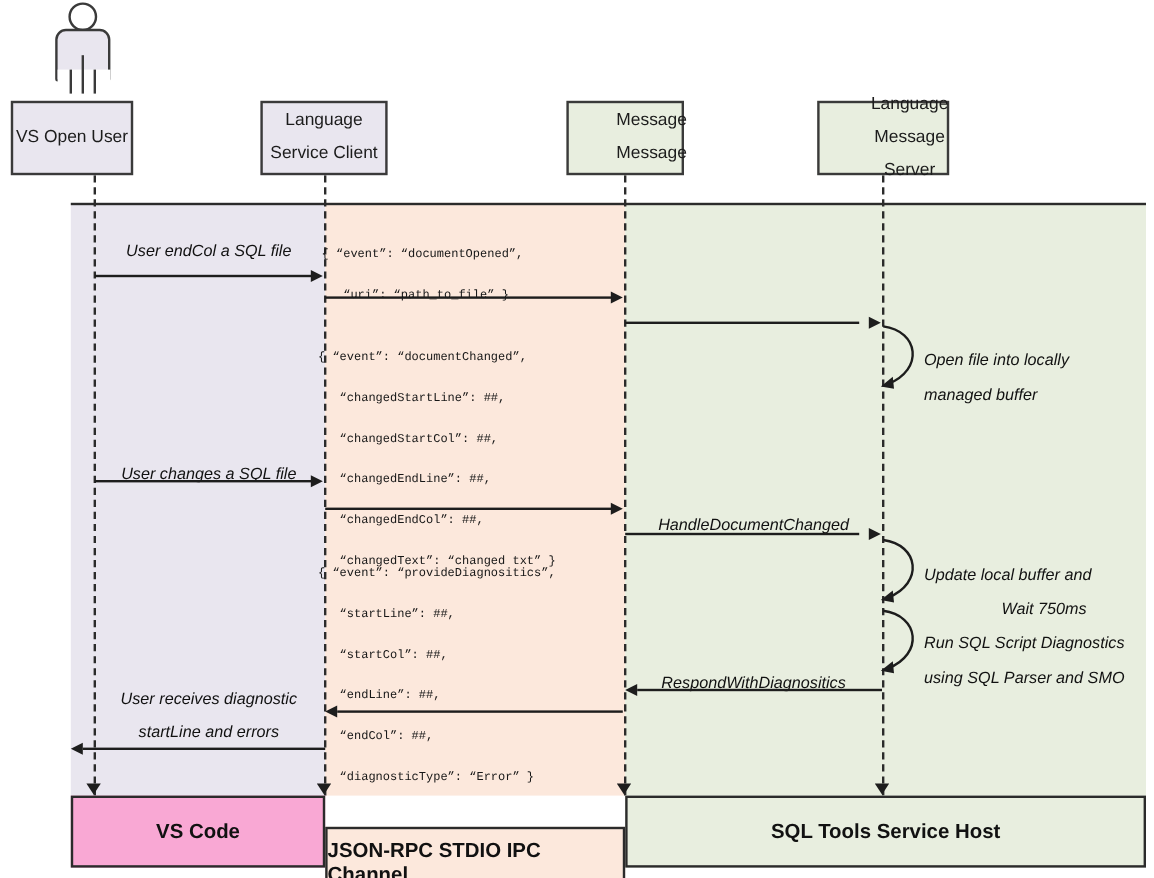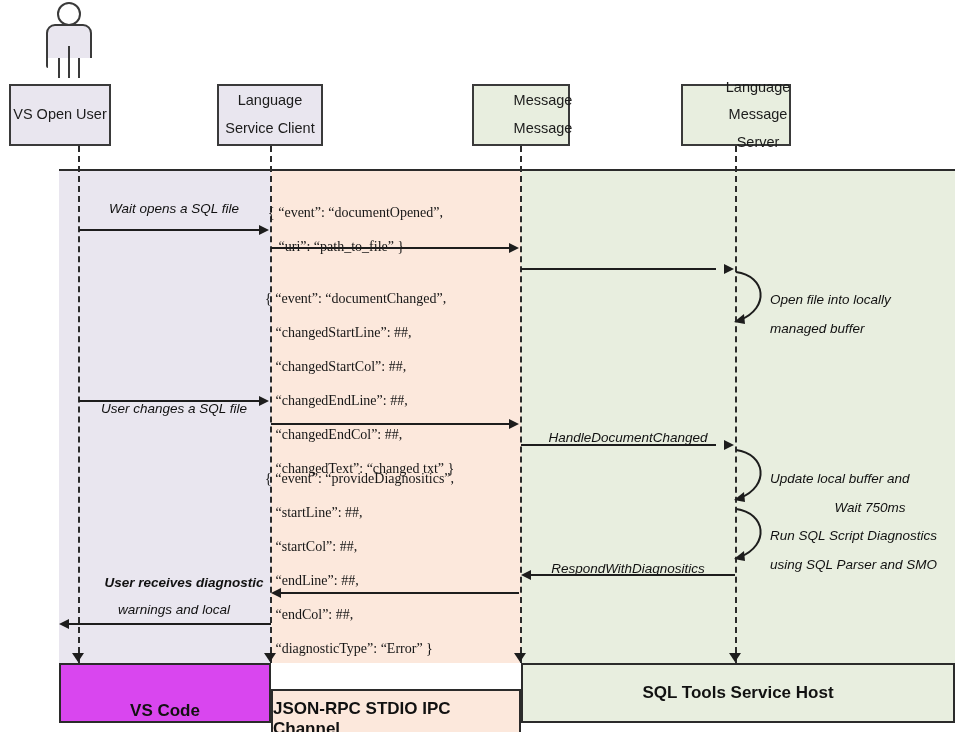--- a/index.html
+++ b/index.html
@@ -102,21 +102,21 @@
   .foot {
     position: absolute;
     border: 2px solid #2b2b2b;
     display: flex;
     align-items: center;
     justify-content: center;
     font-size: 17px;
     font-weight: bold;
     color: #111111;
   }
-  .foot.lav   { background: #d946ef; align-items: flex-end; }
+  .foot.lav   { background: #f9a8d4; }
   .foot.peach { background: #fce8dc; }
   .foot.green { background: #e8eedf; text-align: center; }
 
   
   .arrow-line {
     position: absolute;
     height: 0;
     border-top: 2px solid #1d1d1d;
   }
   .arrow-head {
@@ -142,22 +142,22 @@
     position: absolute;
     font-style: italic;
     font-size: 13.5px;
     color: #111111;
     text-align: center;
     line-height: 29px;
     white-space: nowrap;
   }
   .json-block {
     position: absolute;
-    font-family: Liberation Serif, serif;
-    font-size: 14px;
+    font-family: Liberation Mono, monospace;
+    font-size: 10px;
     color: #161616;
     line-height: 34px;
     white-space: pre;
   }
 
   
   .selfloop { position: absolute; }
 </style>
 </head>
 <body>
@@ -194,21 +194,21 @@
   <div class="phead green" style="left:472px; top:84px; width:98px; height:62px;">
     <span>Message</span>
     <span>Message</span>
   </div>
 
   <div class="phead green" style="left:681px; top:84px; width:110px; height:62px;">
     <span>Language</span>
     <span>Message Server</span>
   </div>
 
-  <div class="msg-label" style="left:78px; top:196px; width:192px;">Wait opens a SQL file</div>
+  <div class="msg-label" style="left:78px; top:196px; width:192px;">User endCol a SQL file</div>
   <div class="arrow-line" style="left:79px; top:229px; width:182px;"></div>
   <div class="arrow-head right" style="left:259px; top:225px;"></div>
 
   <div class="json-block" style="left:268px; top:196px;">{ “event”: “documentOpened”,
    “uri”: “path_to_file” }</div>
 
   <div class="arrow-line" style="left:271px; top:247px; width:240px;"></div>
   <div class="arrow-head right" style="left:509px; top:243px;"></div>
 
   <div class="arrow-line" style="left:521px; top:268px; width:195px;"></div>
@@ -221,21 +221,21 @@
   <div class="note-label" style="left:770px; top:285px; width:200px; text-align:left;">Open file into locally</div>
   <div class="note-label" style="left:770px; top:314px; width:200px; text-align:left;">managed buffer</div>
 
   <div class="json-block" style="left:265px; top:282px;">{ “event”: “documentChanged”,
    “changedStartLine”: ##,
    “changedStartCol”: ##,
    “changedEndLine”: ##,
    “changedEndCol”: ##,
    “changedText”: “changed txt” }</div>
 
-  <div class="msg-label" style="left:78px; top:396px; width:192px;">User changes a SQL file</div>
+  <div class="msg-label" style="left:78px; top:382px; width:192px;">User changes a SQL file</div>
   <div class="arrow-line" style="left:79px; top:400px; width:182px;"></div>
   <div class="arrow-head right" style="left:259px; top:396px;"></div>
 
   <div class="arrow-line" style="left:271px; top:423px; width:240px;"></div>
   <div class="arrow-head right" style="left:509px; top:419px;"></div>
 
   <div class="msg-label" style="left:521px; top:425px; width:214px;">HandleDocumentChanged</div>
   <div class="arrow-line" style="left:521px; top:444px; width:195px;"></div>
   <div class="arrow-head right" style="left:724px; top:440px;"></div>
 
@@ -260,22 +260,22 @@
    “endCol”: ##,
    “diagnosticType”: “Error” }</div>
 
   <div class="msg-label" style="left:521px; top:556px; width:214px;">RespondWithDiagnositics</div>
   <div class="arrow-line" style="left:531px; top:574px; width:204px;"></div>
   <div class="arrow-head left" style="left:521px; top:570px;"></div>
 
   <div class="arrow-line" style="left:281px; top:592px; width:238px;"></div>
   <div class="arrow-head left" style="left:271px; top:588px;"></div>
 
-  <div class="msg-label" style="left:88px; top:570px; width:192px;font-weight:bold;">User receives diagnostic</div>
-  <div class="msg-label" style="left:78px; top:597px; width:192px;">warnings and local</div>
+  <div class="msg-label" style="left:78px; top:570px; width:192px;">User receives diagnostic</div>
+  <div class="msg-label" style="left:78px; top:597px; width:192px;">startLine and errors</div>
   <div class="arrow-line" style="left:69px; top:623px; width:202px;"></div>
   <div class="arrow-head left" style="left:59px; top:619px;"></div>
 
   <div class="arrow-head" style="left:72px; top:653px; width:0;height:0;border-left:6px solid transparent;border-right:6px solid transparent;border-top:9px solid #1d1d1d;"></div>
   <div class="arrow-head" style="left:264px; top:653px; width:0;height:0;border-left:6px solid transparent;border-right:6px solid transparent;border-top:9px solid #1d1d1d;"></div>
   <div class="arrow-head" style="left:514px; top:653px; width:0;height:0;border-left:6px solid transparent;border-right:6px solid transparent;border-top:9px solid #1d1d1d;"></div>
   <div class="arrow-head" style="left:729px; top:653px; width:0;height:0;border-left:6px solid transparent;border-right:6px solid transparent;border-top:9px solid #1d1d1d;"></div>
 
   <div class="foot lav" style="left:59px; top:663px; width:212px; height:60px;">
     <span>VS Code</span>

